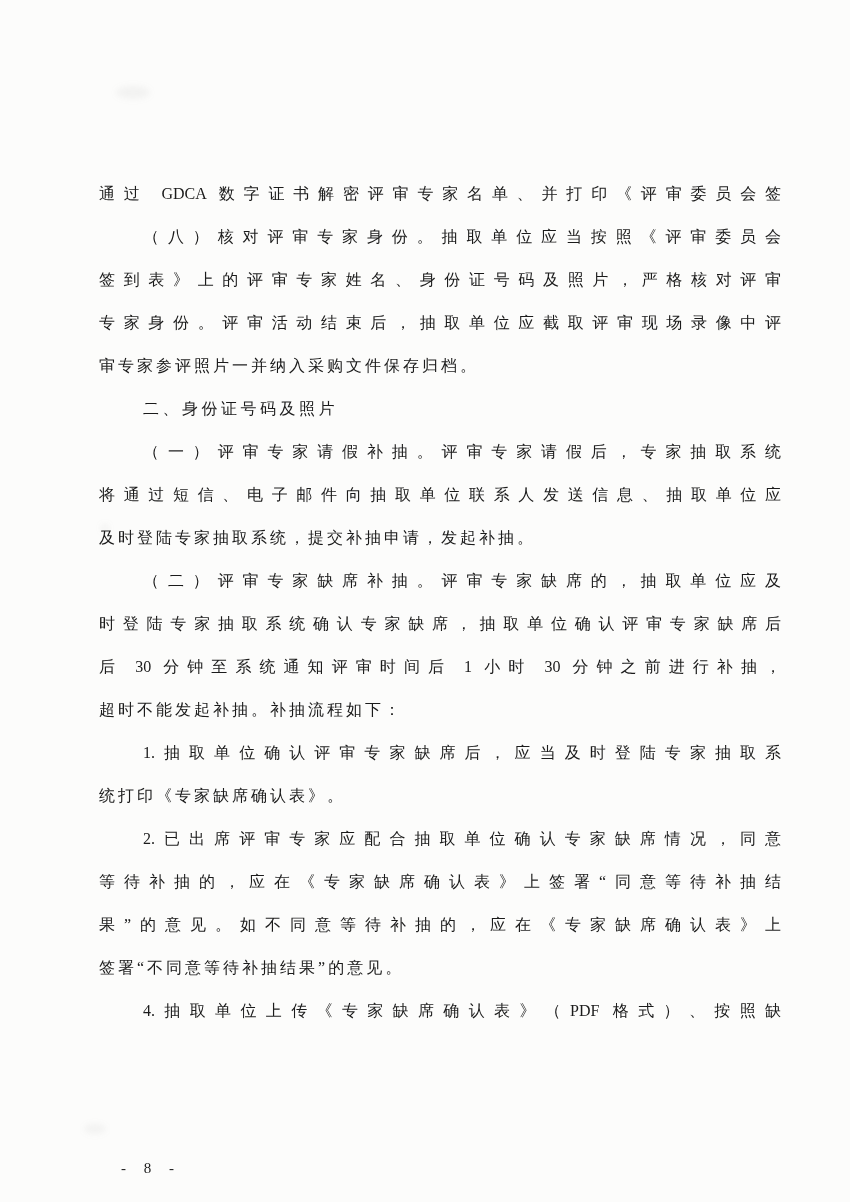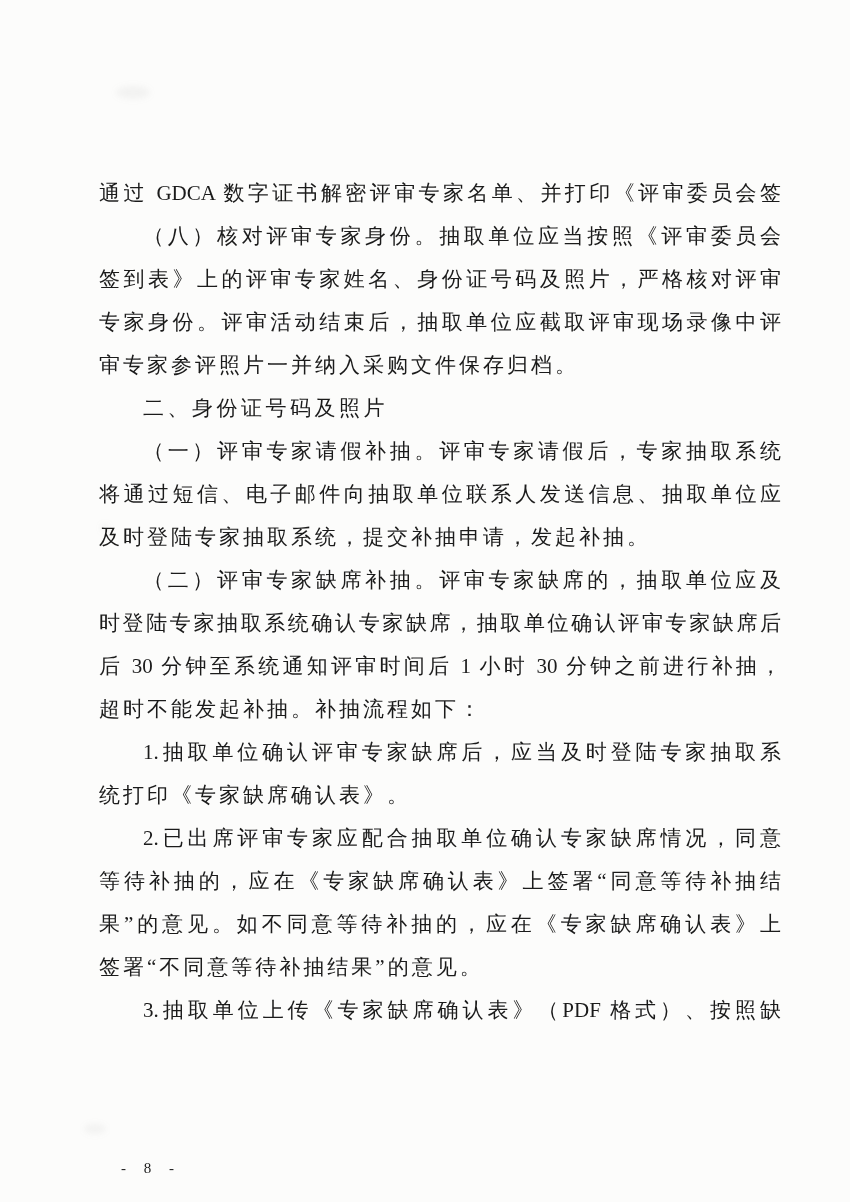--- a/index.html
+++ b/index.html
@@ -19,21 +19,21 @@
   }
   .doc-body {
     position: absolute;
     left: 99px;
     top: 172px;
     width: 682px;
   }
   .line {
     height: 43px;
     line-height: 43px;
-    font-size: 21px;
+    font-size: 16px;
     text-align: justify;
     text-align-last: justify;
     text-justify: inter-character;
     overflow: hidden;
   }
   .line.nojust {
     text-align: left;
     text-align-last: left;
     letter-spacing: 3px;
   }
@@ -84,17 +84,17 @@
       <div class="line indent"><span class="seg b">（二）评审专家缺席补抽。</span><span class="seg">评审专家缺席的，抽取单位应及</span></div>
       <div class="line"><span class="seg">时登陆专家抽取系统确认专家缺席，抽取单位确认评审专家缺席后</span></div>
       <div class="line"><span class="seg">后 30 分钟至系统通知评审时间后 1 小时 30 分钟之前进行补抽，</span></div>
       <div class="line nojust"><span class="seg">超时不能发起补抽。补抽流程如下：</span></div>
       <div class="line indent"><span class="seg">1.抽取单位确认评审专家缺席后，应当及时登陆专家抽取系</span></div>
       <div class="line nojust"><span class="seg">统打印《专家缺席确认表》。</span></div>
       <div class="line indent"><span class="seg">2.已出席评审专家应配合抽取单位确认专家缺席情况，同意</span></div>
       <div class="line"><span class="seg">等待补抽的，应在《专家缺席确认表》上签署“同意等待补抽结</span></div>
       <div class="line"><span class="seg">果”的意见。如不同意等待补抽的，应在《专家缺席确认表》上</span></div>
       <div class="line nojust"><span class="seg">签署“不同意等待补抽结果”的意见。</span></div>
-      <div class="line indent"><span class="seg">3.抽取单位上传《专家缺席确认表》（PDF 格式）、按照缺</span></div>
+      <div class="line indent"><span class="seg">4.抽取单位上传《专家缺席确认表》（PDF 格式）、按照缺</span></div>
     </div>
 
   <div class="pagenum">- 8 -</div>
 </div>
 
 </body></html>

